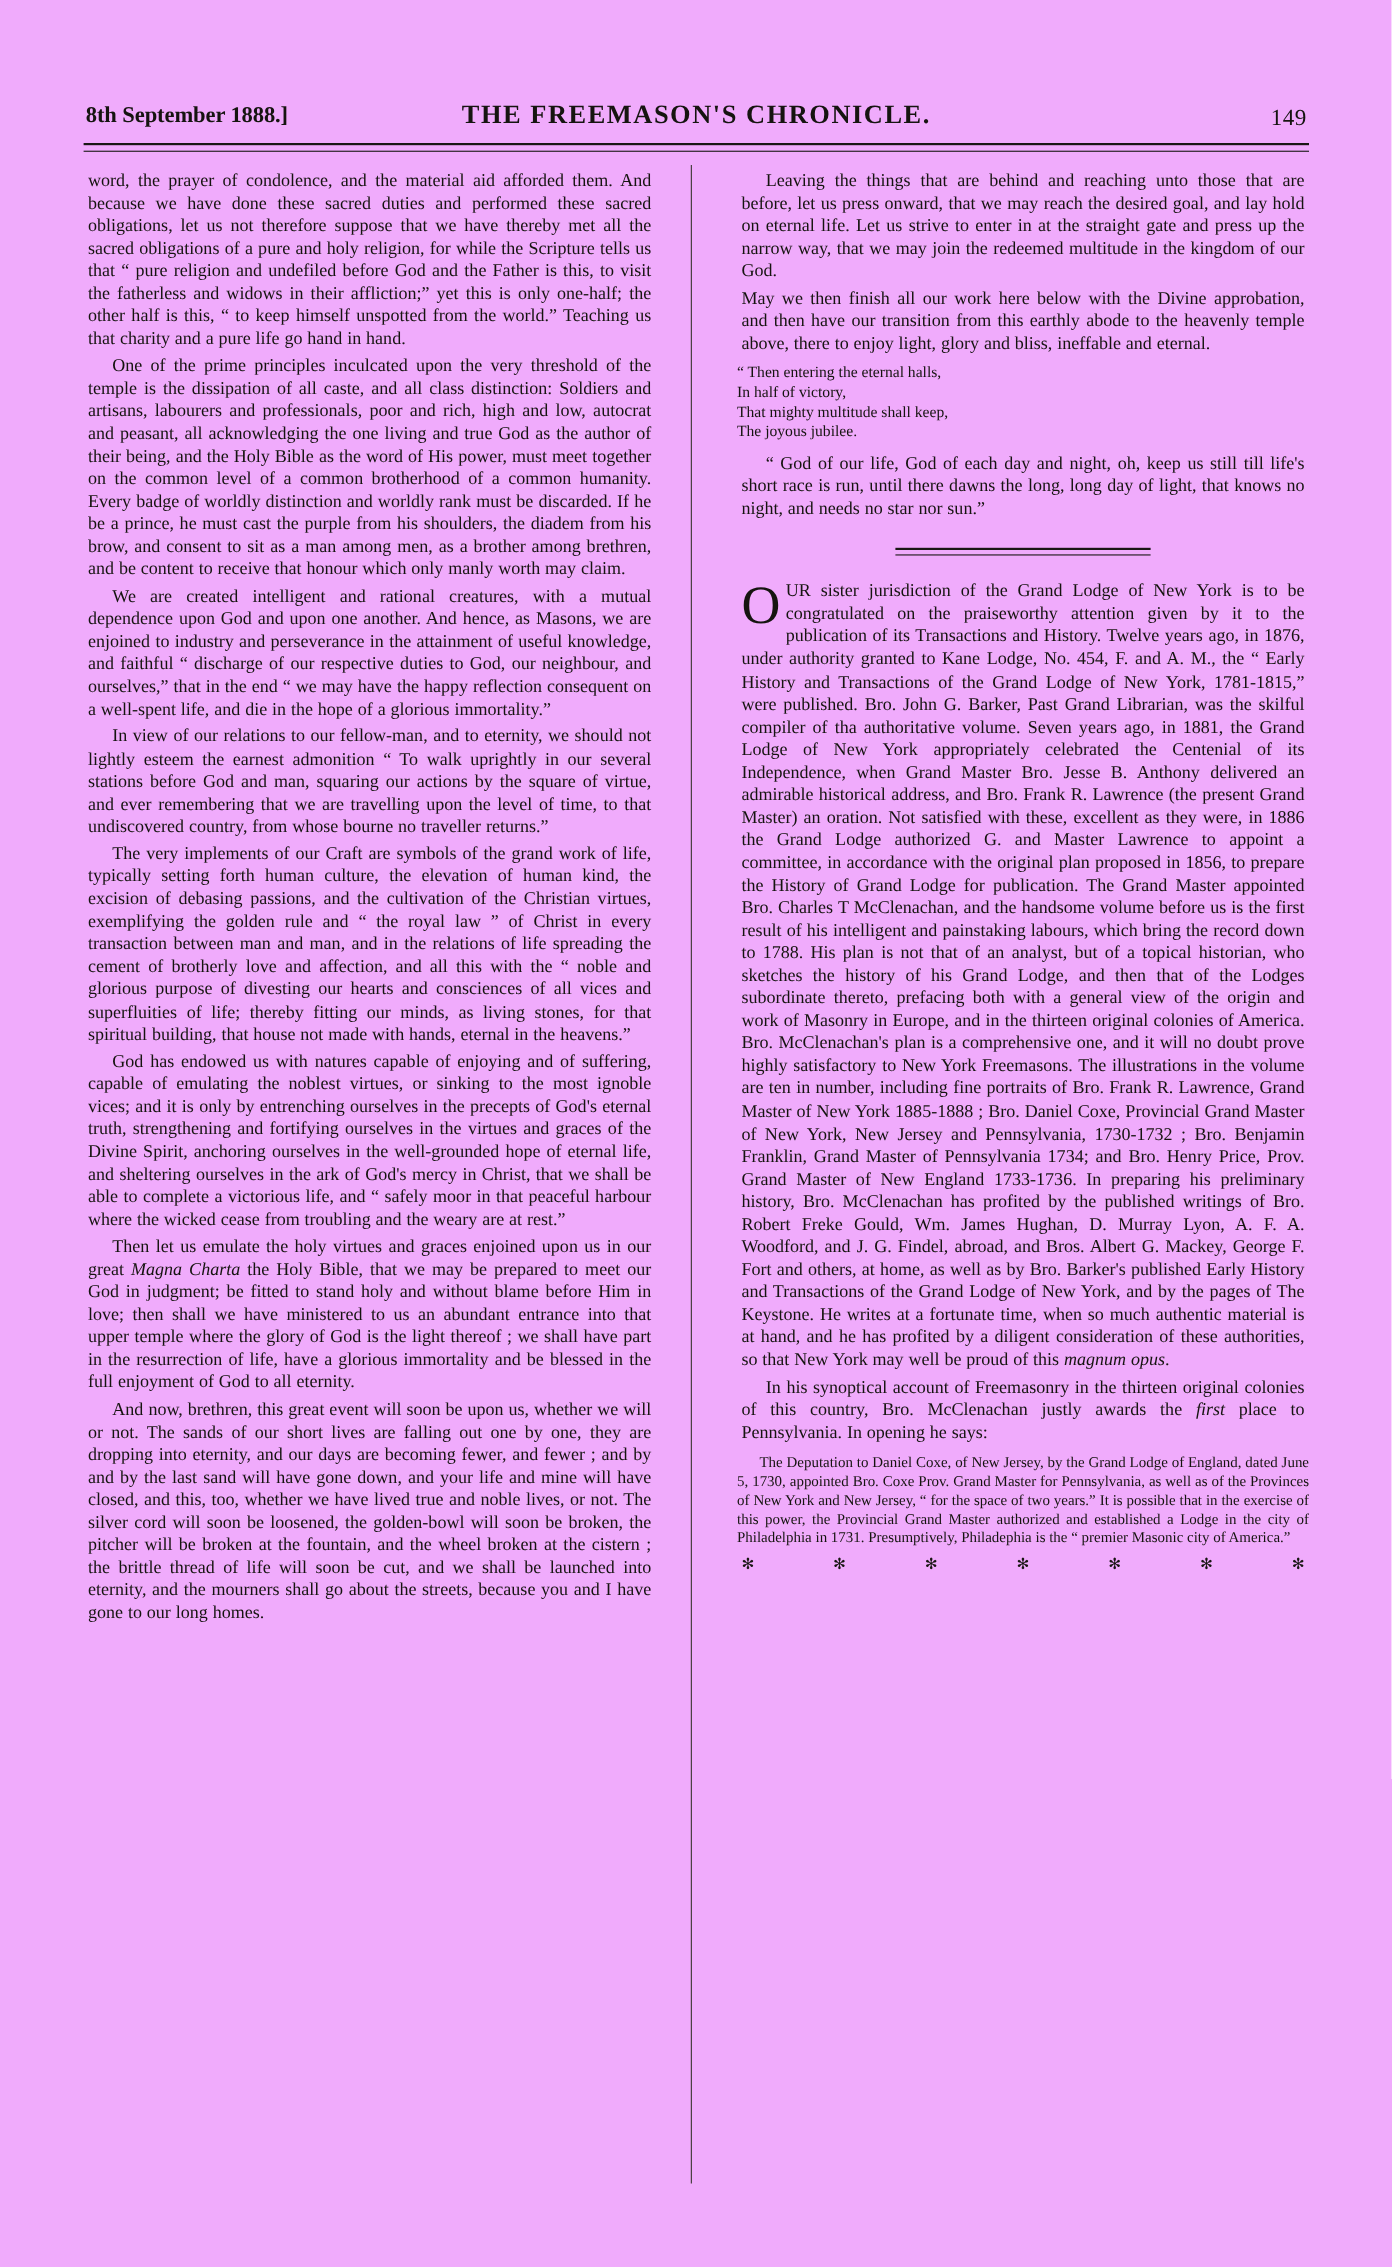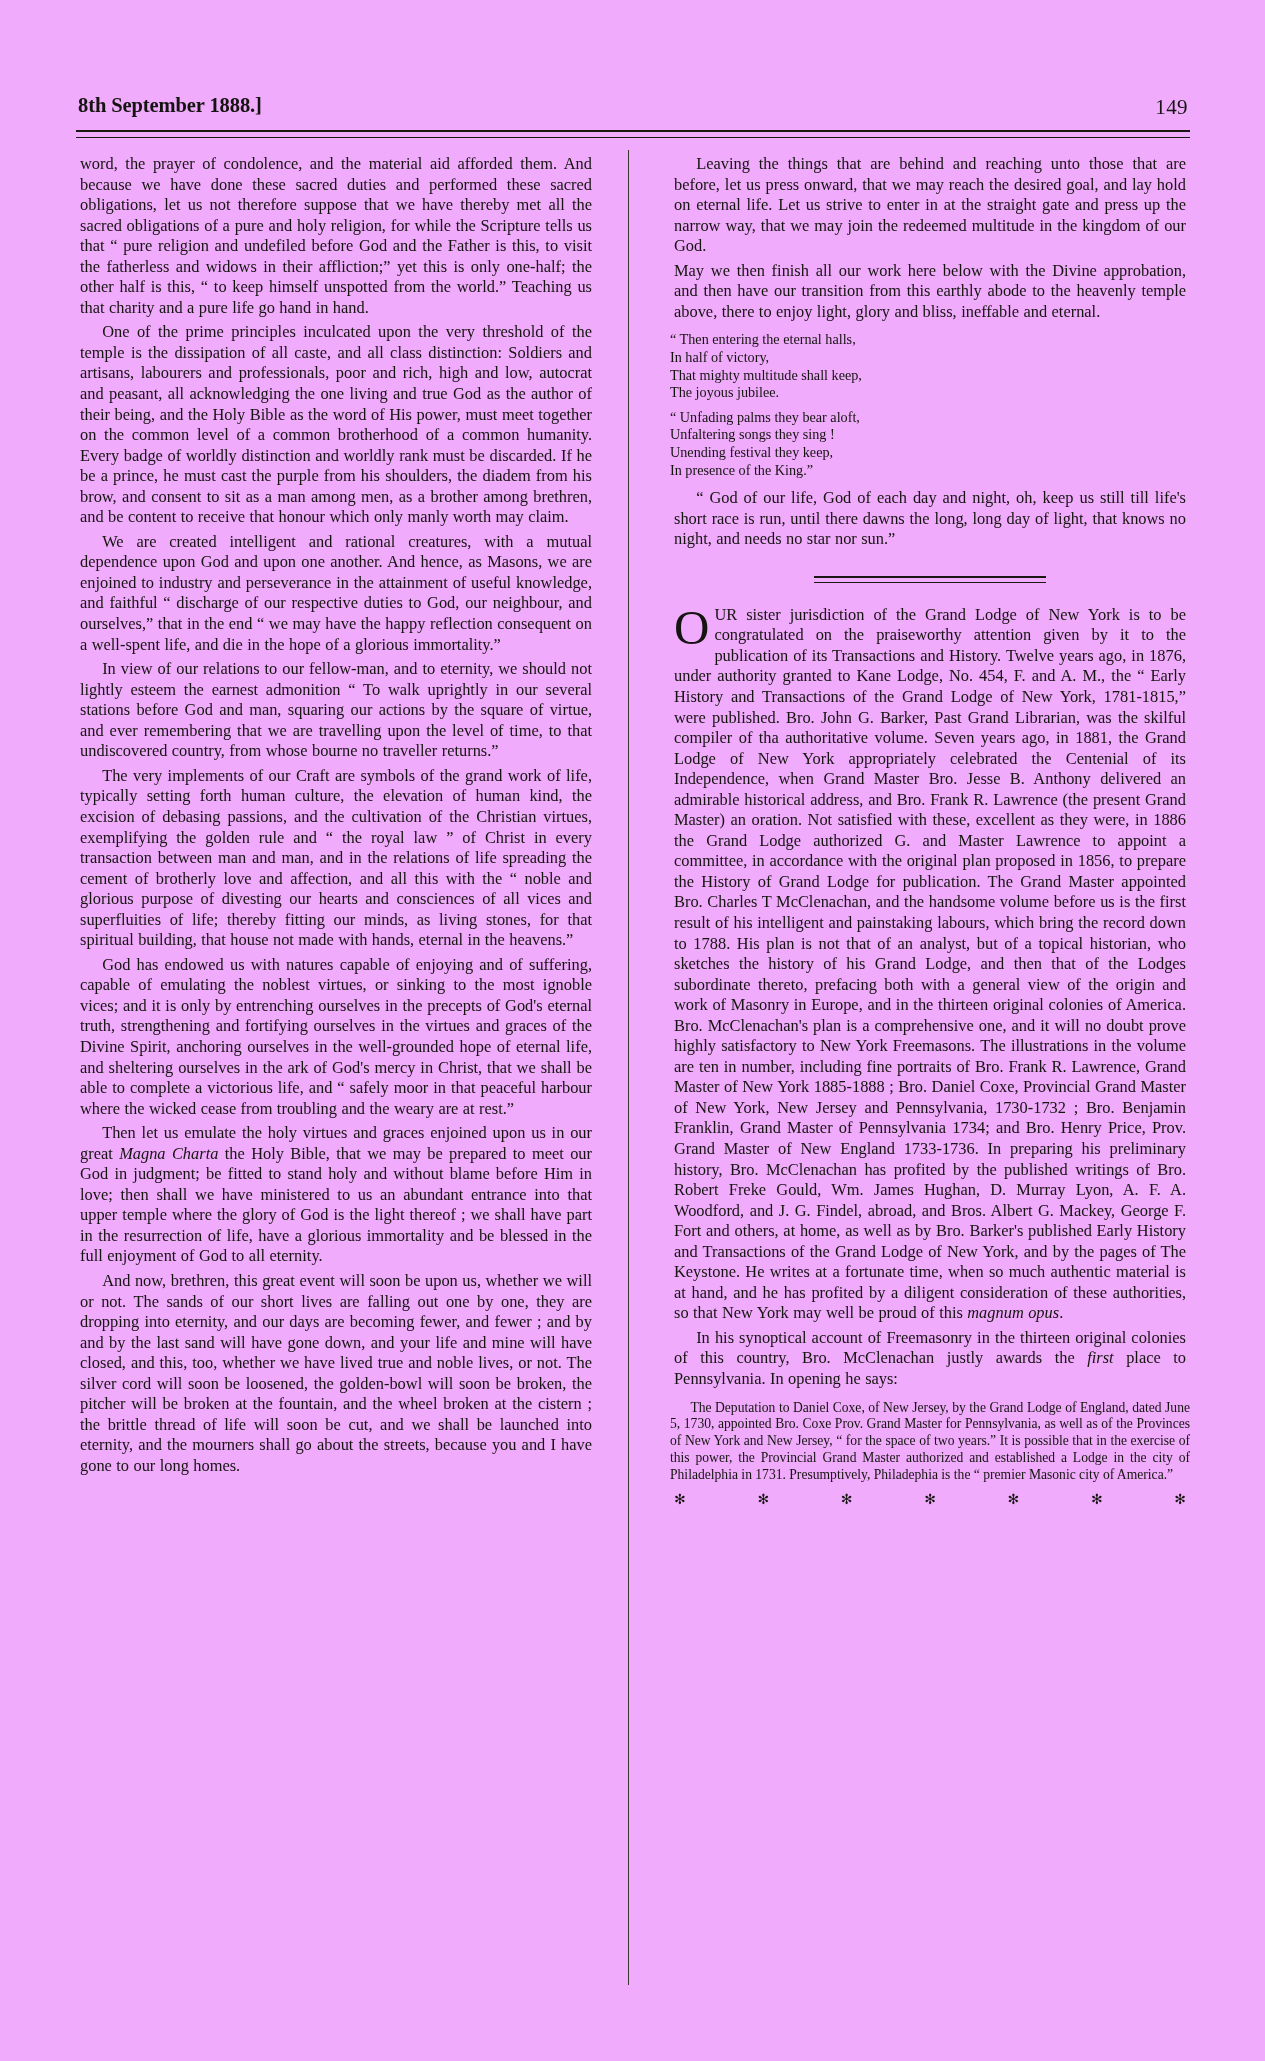--- a/index.html
+++ b/index.html
@@ -156,20 +156,21 @@
     line-height: 16px;
   }
 </style>
 </head>
 <body>
 
 <div class="page">
 
   <div class="masthead">
     <span class="mast-date">8th September 1888.]</span>
+    <span class="mast-title">THE FREEMASON'S CHRONICLE.</span>
     <span class="mast-folio">149</span>
   </div>
   <div class="rule-double"></div>
 
   <div class="columns">
     <div class="col-divider"></div>
 
     <div class="col col-left">
       <p class="body noindent">word, the prayer of condolence, and the material aid afforded them. And because we have done these sacred duties and performed these sacred obligations, let us not therefore suppose that we have thereby met all the sacred obligations of a pure and holy religion, for while the Scripture tells us that “ pure religion and undefiled before God and the Father is this, to visit the fatherless and widows in their affliction;” yet this is only one-half; the other half is this, “ to keep himself unspotted from the world.” Teaching us that charity and a pure life go hand in hand.</p>
       <p class="body">One of the prime principles inculcated upon the very threshold of the temple is the dissipation of all caste, and all class distinction: Soldiers and artisans, labourers and professionals, poor and rich, high and low, autocrat and peasant, all acknowledging the one living and true God as the author of their being, and the Holy Bible as the word of His power, must meet together on the common level of a common brotherhood of a common humanity. Every badge of worldly distinction and worldly rank must be discarded. If he be a prince, he must cast the purple from his shoulders, the diadem from his brow, and consent to sit as a man among men, as a brother among brethren, and be content to receive that honour which only manly worth may claim.</p>
@@ -185,26 +186,20 @@
       <p class="body">Leaving the things that are behind and reaching unto those that are before, let us press onward, that we may reach the desired goal, and lay hold on eternal life. Let us strive to enter in at the straight gate and press up the narrow way, that we may join the redeemed multitude in the kingdom of our God.</p>
       <p class="body noindent">May we then finish all our work here below with the Divine approbation, and then have our transition from this earthly abode to the heavenly temple above, there to enjoy light, glory and bliss, ineffable and eternal.</p>
 
       <div class="verse">
         <div class="stanza">
           <div class="vline">“ Then entering the eternal halls,</div>
           <div class="vline">In half of victory,</div>
           <div class="vline">That mighty multitude shall keep,</div>
           <div class="vline">The joyous jubilee.</div>
         </div>
-        <div class="stanza">
-          <div class="vline">“ Unfading palms they bear aloft,</div>
-          <div class="vline">Unfaltering songs they sing !</div>
-          <div class="vline">Unending festival they keep,</div>
-          <div class="vline">In presence of the King.”</div>
-        </div>
       </div>
 
       <p class="body">“ God of our life, God of each day and night, oh, keep us still till life's short race is run, until there dawns the long, long day of light, that knows no night, and needs no star nor sun.”</p>
 
       <div class="sec-rule"></div>
 
       <p class="body noindent"><span class="dropcap">O</span><span>UR sister jurisdiction of the Grand Lodge of New York is to be congratulated on the praiseworthy attention given by it to the publication of its Transactions and History. Twelve years ago, in 1876, under authority granted to Kane Lodge, No. 454, F. and A. M., the “ Early History and Transactions of the Grand Lodge of New York, 1781-1815,” were published. Bro. John G. Barker, Past Grand Librarian, was the skilful compiler of tha authoritative volume. Seven years ago, in 1881, the Grand Lodge of New York appropriately celebrated the Centenial of its Independence, when Grand Master Bro. Jesse B. Anthony delivered an admirable historical address, and Bro. Frank R. Lawrence (the present Grand Master) an oration. Not satisfied with these, excellent as they were, in 1886 the Grand Lodge authorized G. and Master Lawrence to appoint a committee, in accordance with the original plan proposed in 1856, to prepare the History of Grand Lodge for publication. The Grand Master appointed Bro. Charles T McClenachan, and the handsome volume before us is the first result of his intelligent and painstaking labours, which bring the record down to 1788. His plan is not that of an analyst, but of a topical historian, who sketches the history of his Grand Lodge, and then that of the Lodges subordinate thereto, prefacing both with a general view of the origin and work of Masonry in Europe, and in the thirteen original colonies of America. Bro. McClenachan's plan is a comprehensive one, and it will no doubt prove highly satisfactory to New York Freemasons. The illustrations in the volume are ten in number, including fine portraits of Bro. Frank R. Lawrence, Grand Master of New York 1885-1888 ; Bro. Daniel Coxe, Provincial Grand Master of New York, New Jersey and Pennsylvania, 1730-1732 ; Bro. Benjamin Franklin, Grand Master of Pennsylvania 1734; and Bro. Henry Price, Prov. Grand Master of New England 1733-1736. In preparing his preliminary history, Bro. McClenachan has profited by the published writings of Bro. Robert Freke Gould, Wm. James Hughan, D. Murray Lyon, A. F. A. Woodford, and J. G. Findel, abroad, and Bros. Albert G. Mackey, George F. Fort and others, at home, as well as by Bro. Barker's published Early History and Transactions of the Grand Lodge of New York, and by the pages of The Keystone. He writes at a fortunate time, when so much authentic material is at hand, and he has profited by a diligent consideration of these authorities, so that New York may well be proud of this <em>magnum opus</em>.</span></p>
 
       <p class="body">In his synoptical account of Freemasonry in the thirteen original colonies of this country, Bro. McClenachan justly awards the <em>first</em> place to Pennsylvania. In opening he says:</p>
 

